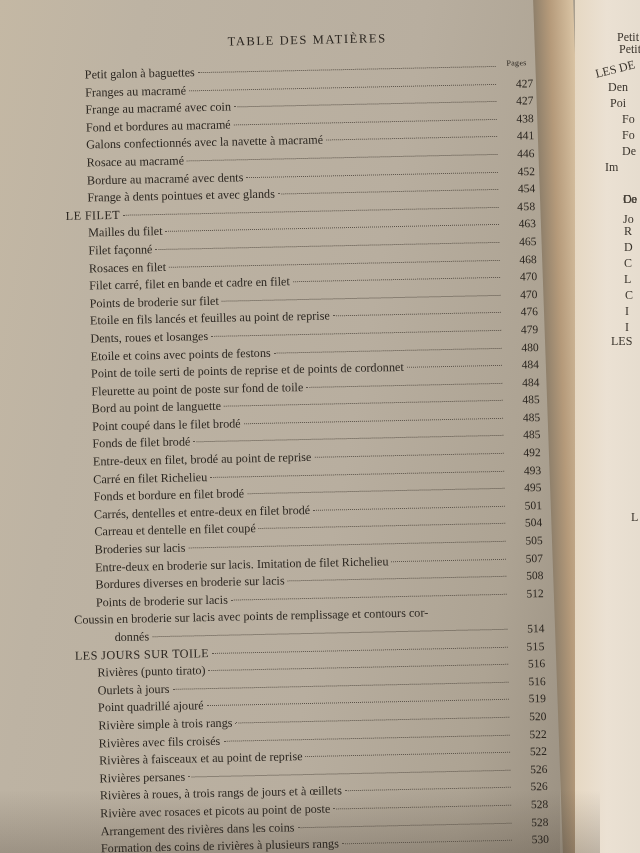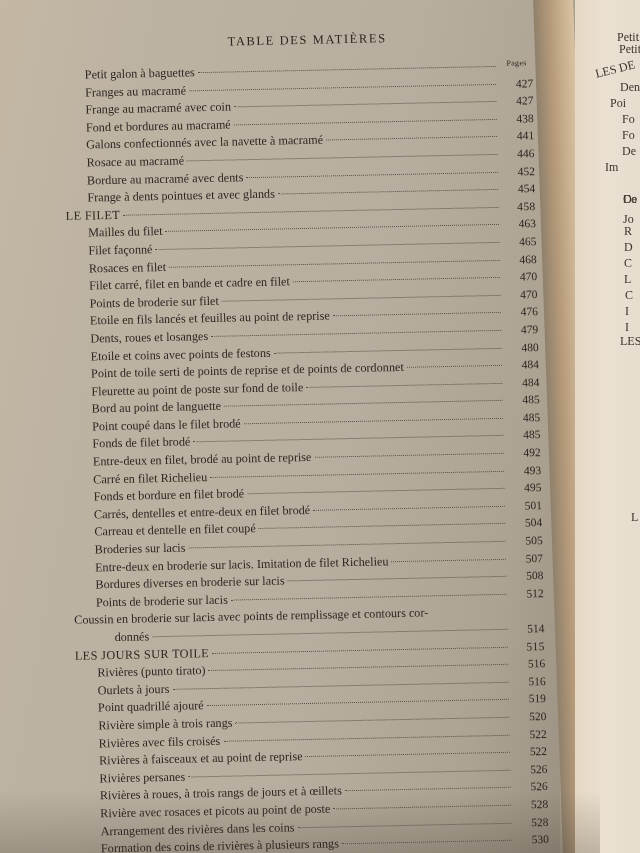--- a/index.html
+++ b/index.html
@@ -59,37 +59,37 @@
   </style>
 </head>
 <body>
 
 <div class="page"></div>
 <div class="gutter"></div>
 <div class="next-page">
   <div class="np-line" style="top:30px;left:42px">Petit</div>
   <div class="np-line" style="top:42px;left:44px">Petit</div>
   <div class="np-line" style="top:62px;left:20px;transform:rotate(-14deg)">LES DE</div>
-  <div class="np-line" style="top:80px;left:45px">Den</div>
+  <div class="np-line" style="top:80px;left:33px">Den</div>
   <div class="np-line" style="top:96px;left:35px">Poi</div>
   <div class="np-line" style="top:112px;left:47px">Fo</div>
   <div class="np-line" style="top:128px;left:47px">Fo</div>
   <div class="np-line" style="top:144px;left:47px">De</div>
   <div class="np-line" style="top:160px;left:30px">Im</div>
   <div class="np-line" style="top:192px;left:48px">Co</div>
   <div class="np-line" style="top:192px;left:48px">De</div>
   <div class="np-line" style="top:212px;left:48px">Jo</div>
   <div class="np-line" style="top:224px;left:49px">R</div>
   <div class="np-line" style="top:240px;left:49px">D</div>
   <div class="np-line" style="top:256px;left:49px">C</div>
   <div class="np-line" style="top:272px;left:49px">L</div>
   <div class="np-line" style="top:288px;left:50px">C</div>
   <div class="np-line" style="top:304px;left:50px">I</div>
   <div class="np-line" style="top:320px;left:50px">I</div>
-  <div class="np-line" style="top:334px;left:45px">LES</div>
+  <div class="np-line" style="top:334px;left:36px">LES</div>
   <div class="np-line" style="top:510px;left:56px">L</div>
 </div>
 <div class="page-shadow"></div>
 
 <div class="toc">
   <div class="toc-title">TABLE DES MATIÈRES</div>
   <div class="pages-label">Pages</div>
   <div class="rows" id="rows">
       <div class="row sub">
         <span class="label">Petit galon à baguettes</span>

